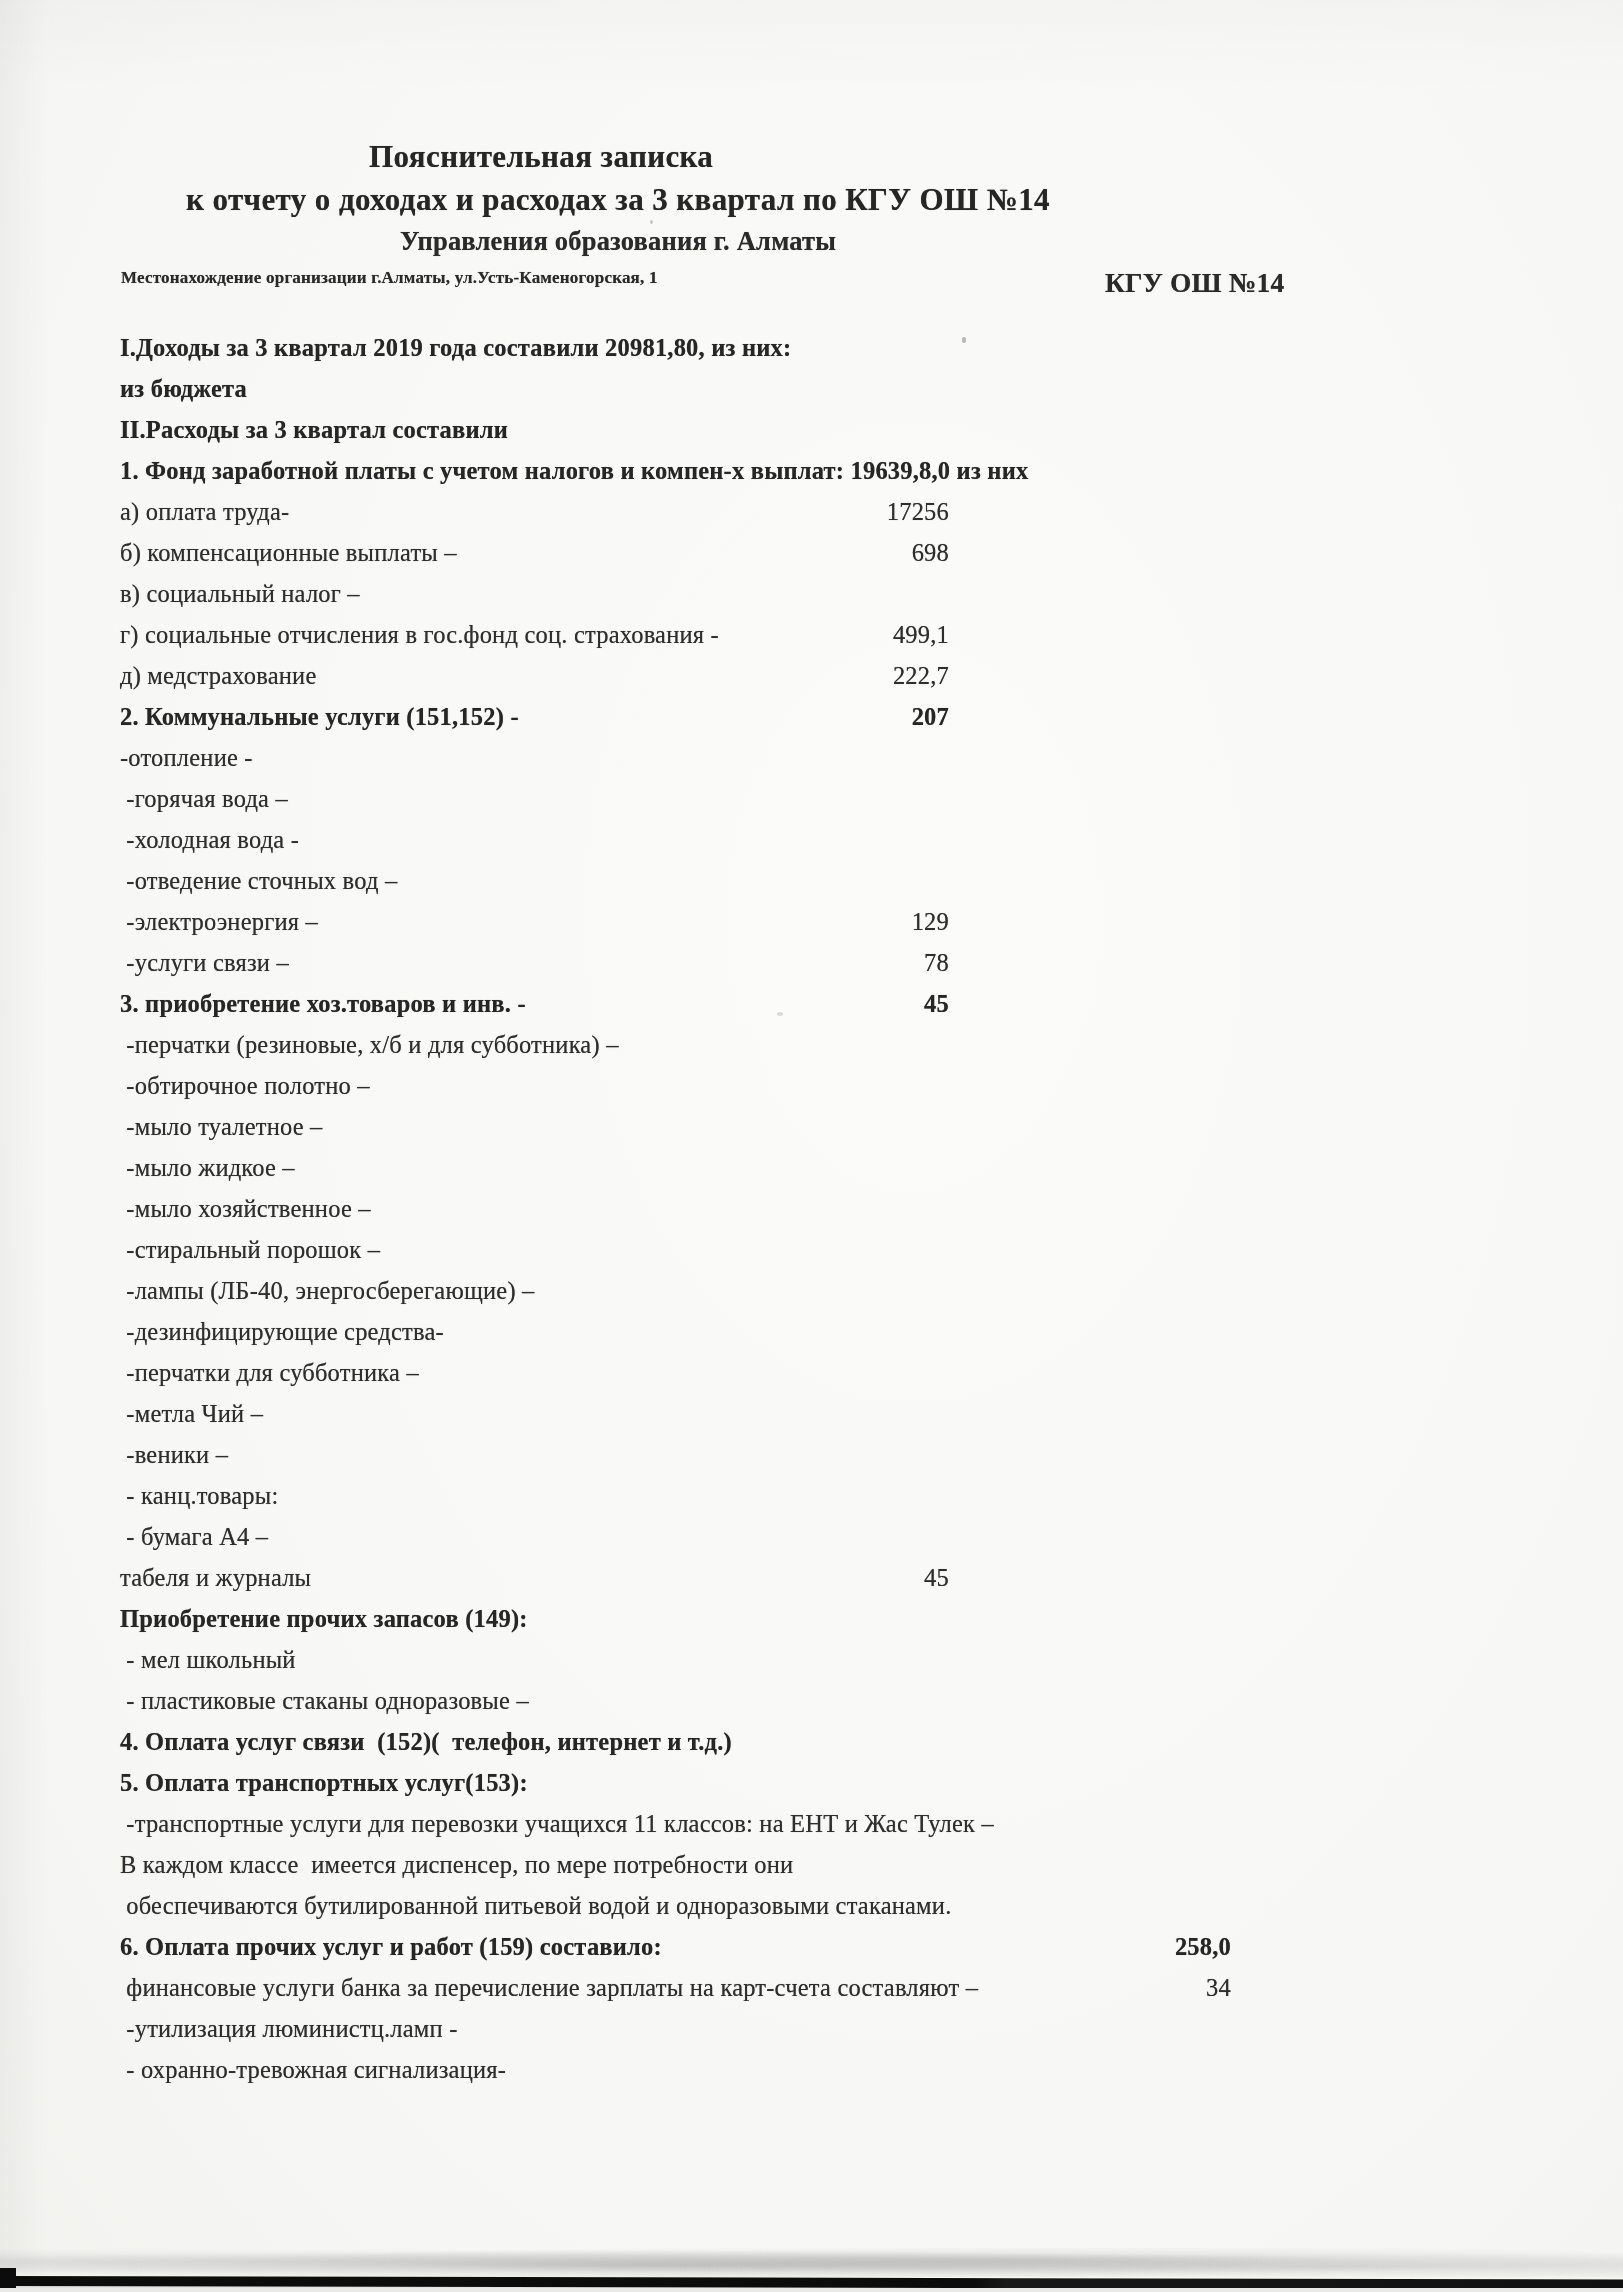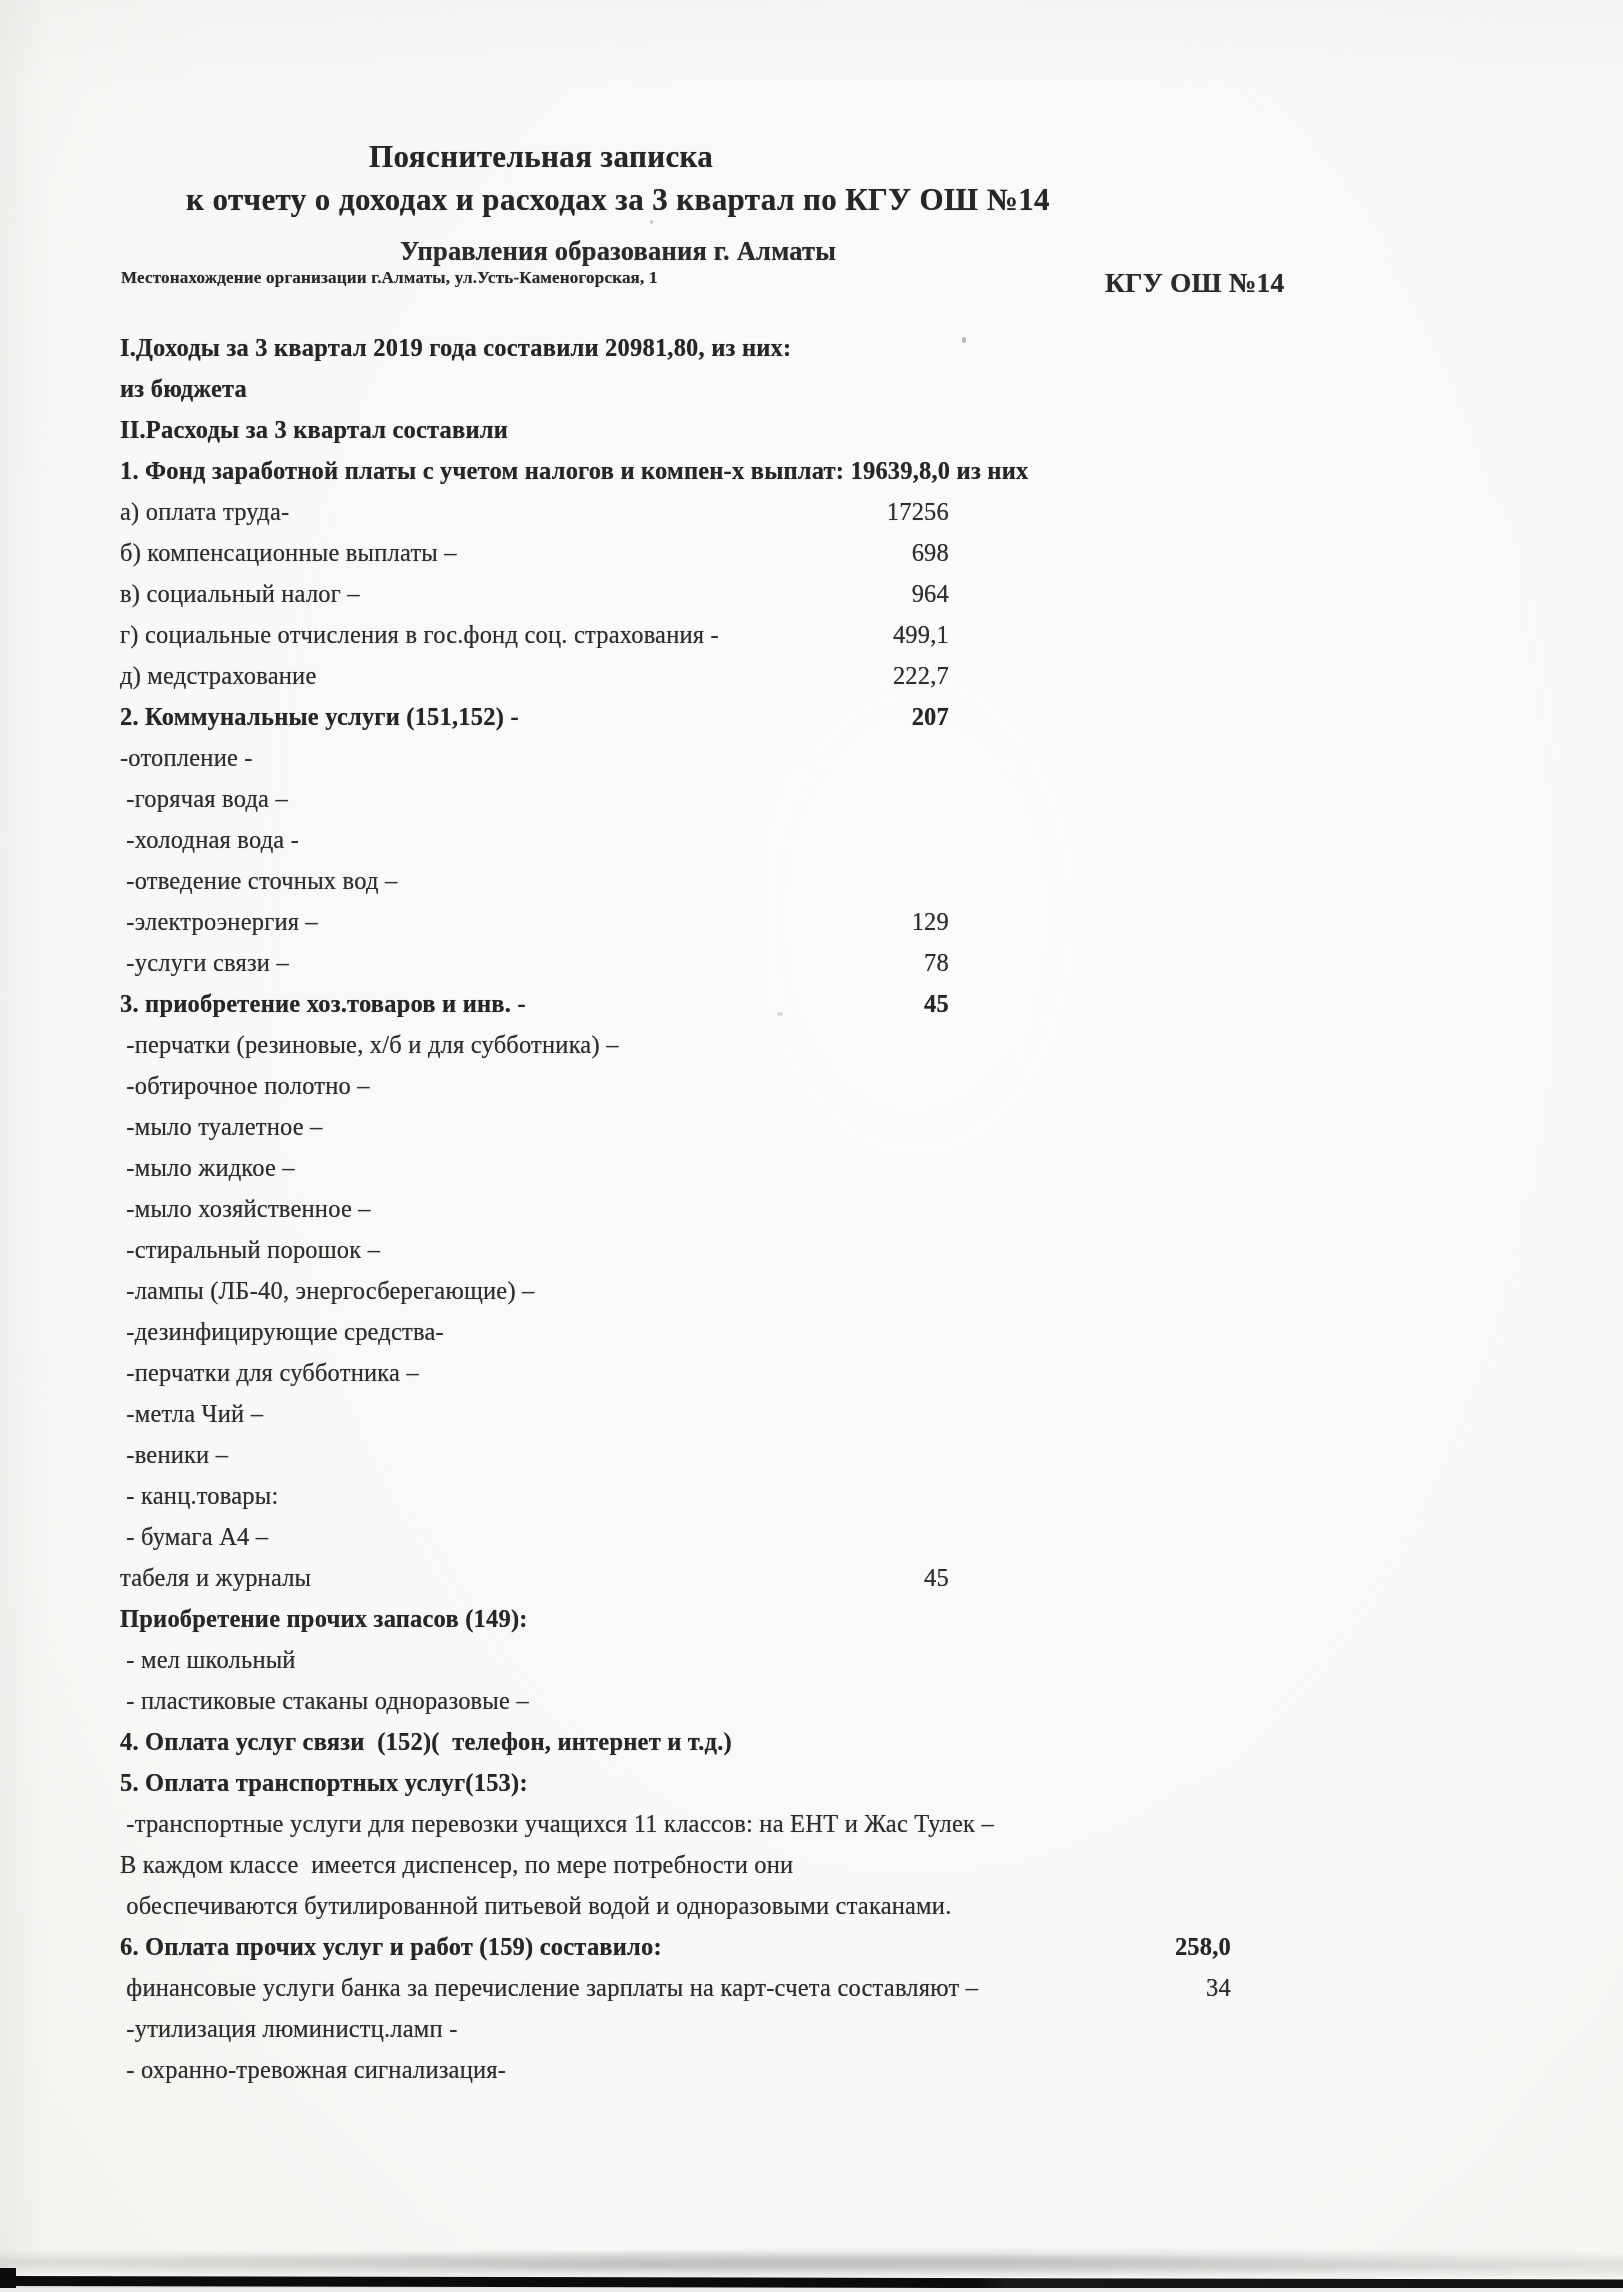--- a/index.html
+++ b/index.html
@@ -12,21 +12,21 @@
       radial-gradient(ellipse at 55% 40%, #fbfbf9 0%, #f7f7f5 70%, #f2f2ef 100%);
     overflow:hidden;
     font-family:"Liberation Serif","DejaVu Serif",serif;
     color:#2e2e2e;
     padding-left:42px;
   }
   .scantext{ text-shadow:0 0 0.7px rgba(45,45,45,0.65); letter-spacing:0.2px; }
   .hline{ position:absolute; white-space:pre; }
   .h-title   { left:369px; top:139px; font-size:31px; font-weight:bold; letter-spacing:0.4px; color:#262626;}
   .h-subtitle{ left:186px; top:182px; font-size:31px; font-weight:bold; letter-spacing:0.4px; color:#262626;}
-  .h-dept    { left:400px; top:236px; font-size:26.5px; font-weight:bold; color:#2a2a2a;}
+  .h-dept    { left:400px; top:226px; font-size:26.5px; font-weight:bold; color:#2a2a2a;}
   .h-loc     { left:121px; top:268px; font-size:17px; font-weight:bold; color:#2a2a2a;}
   .h-org     { left:1105px; top:268px; font-size:27.4px; font-weight:bold; color:#2a2a2a;}
   .rows{ position:absolute; left:120px; top:327px; width:1215px; }
   .row{ position:relative; height:41px; line-height:41px; font-size:24.5px; }
   .row .lbl{ white-space:pre; }
   .row.b, .val.b, .val2.b{ font-weight:bold; color:#262626; }
   .val{ position:absolute; top:0; left:0; width:829px; text-align:right; }
   .val2{ position:absolute; top:0; left:0; width:1111px; text-align:right; }
   .edge-right{
     position:absolute; top:0; right:0; width:17.6px; height:2293px; z-index:6;
@@ -67,21 +67,21 @@
   <div class="hline h-loc">Местонахождение организации г.Алматы, ул.Усть-Каменогорская, 1</div>
   <div class="hline h-org">КГУ ОШ №14</div>
 
   <div class="rows" id="report-lines">
       <div class="row b"><span class="lbl">I.Доходы за 3 квартал 2019 года составили 20981,80, из них:</span></div>
       <div class="row b"><span class="lbl">из бюджета</span></div>
       <div class="row b"><span class="lbl">II.Расходы за 3 квартал составили</span></div>
       <div class="row b"><span class="lbl">1. Фонд заработной платы с учетом налогов и компен-х выплат: 19639,8,0 из них</span></div>
       <div class="row"><span class="lbl">а) оплата труда-</span><span class="val">17256</span></div>
       <div class="row"><span class="lbl">б) компенсационные выплаты –</span><span class="val">698</span></div>
-      <div class="row"><span class="lbl">в) социальный налог –</span><span class="val">964</span></div>
+      <div class="row"><span class="lbl">в) социальный налог –</span></div>
       <div class="row"><span class="lbl">г) социальные отчисления в гос.фонд соц. страхования -</span><span class="val">499,1</span></div>
       <div class="row"><span class="lbl">д) медстрахование</span><span class="val">222,7</span></div>
       <div class="row b"><span class="lbl">2. Коммунальные услуги (151,152) -</span><span class="val b">207</span></div>
       <div class="row"><span class="lbl">-отопление -</span></div>
       <div class="row"><span class="lbl"> -горячая вода –</span></div>
       <div class="row"><span class="lbl"> -холодная вода -</span></div>
       <div class="row"><span class="lbl"> -отведение сточных вод –</span></div>
       <div class="row"><span class="lbl"> -электроэнергия –</span><span class="val">129</span></div>
       <div class="row"><span class="lbl"> -услуги связи –</span><span class="val">78</span></div>
       <div class="row b"><span class="lbl">3. приобретение хоз.товаров и инв. -</span><span class="val b">45</span></div>

